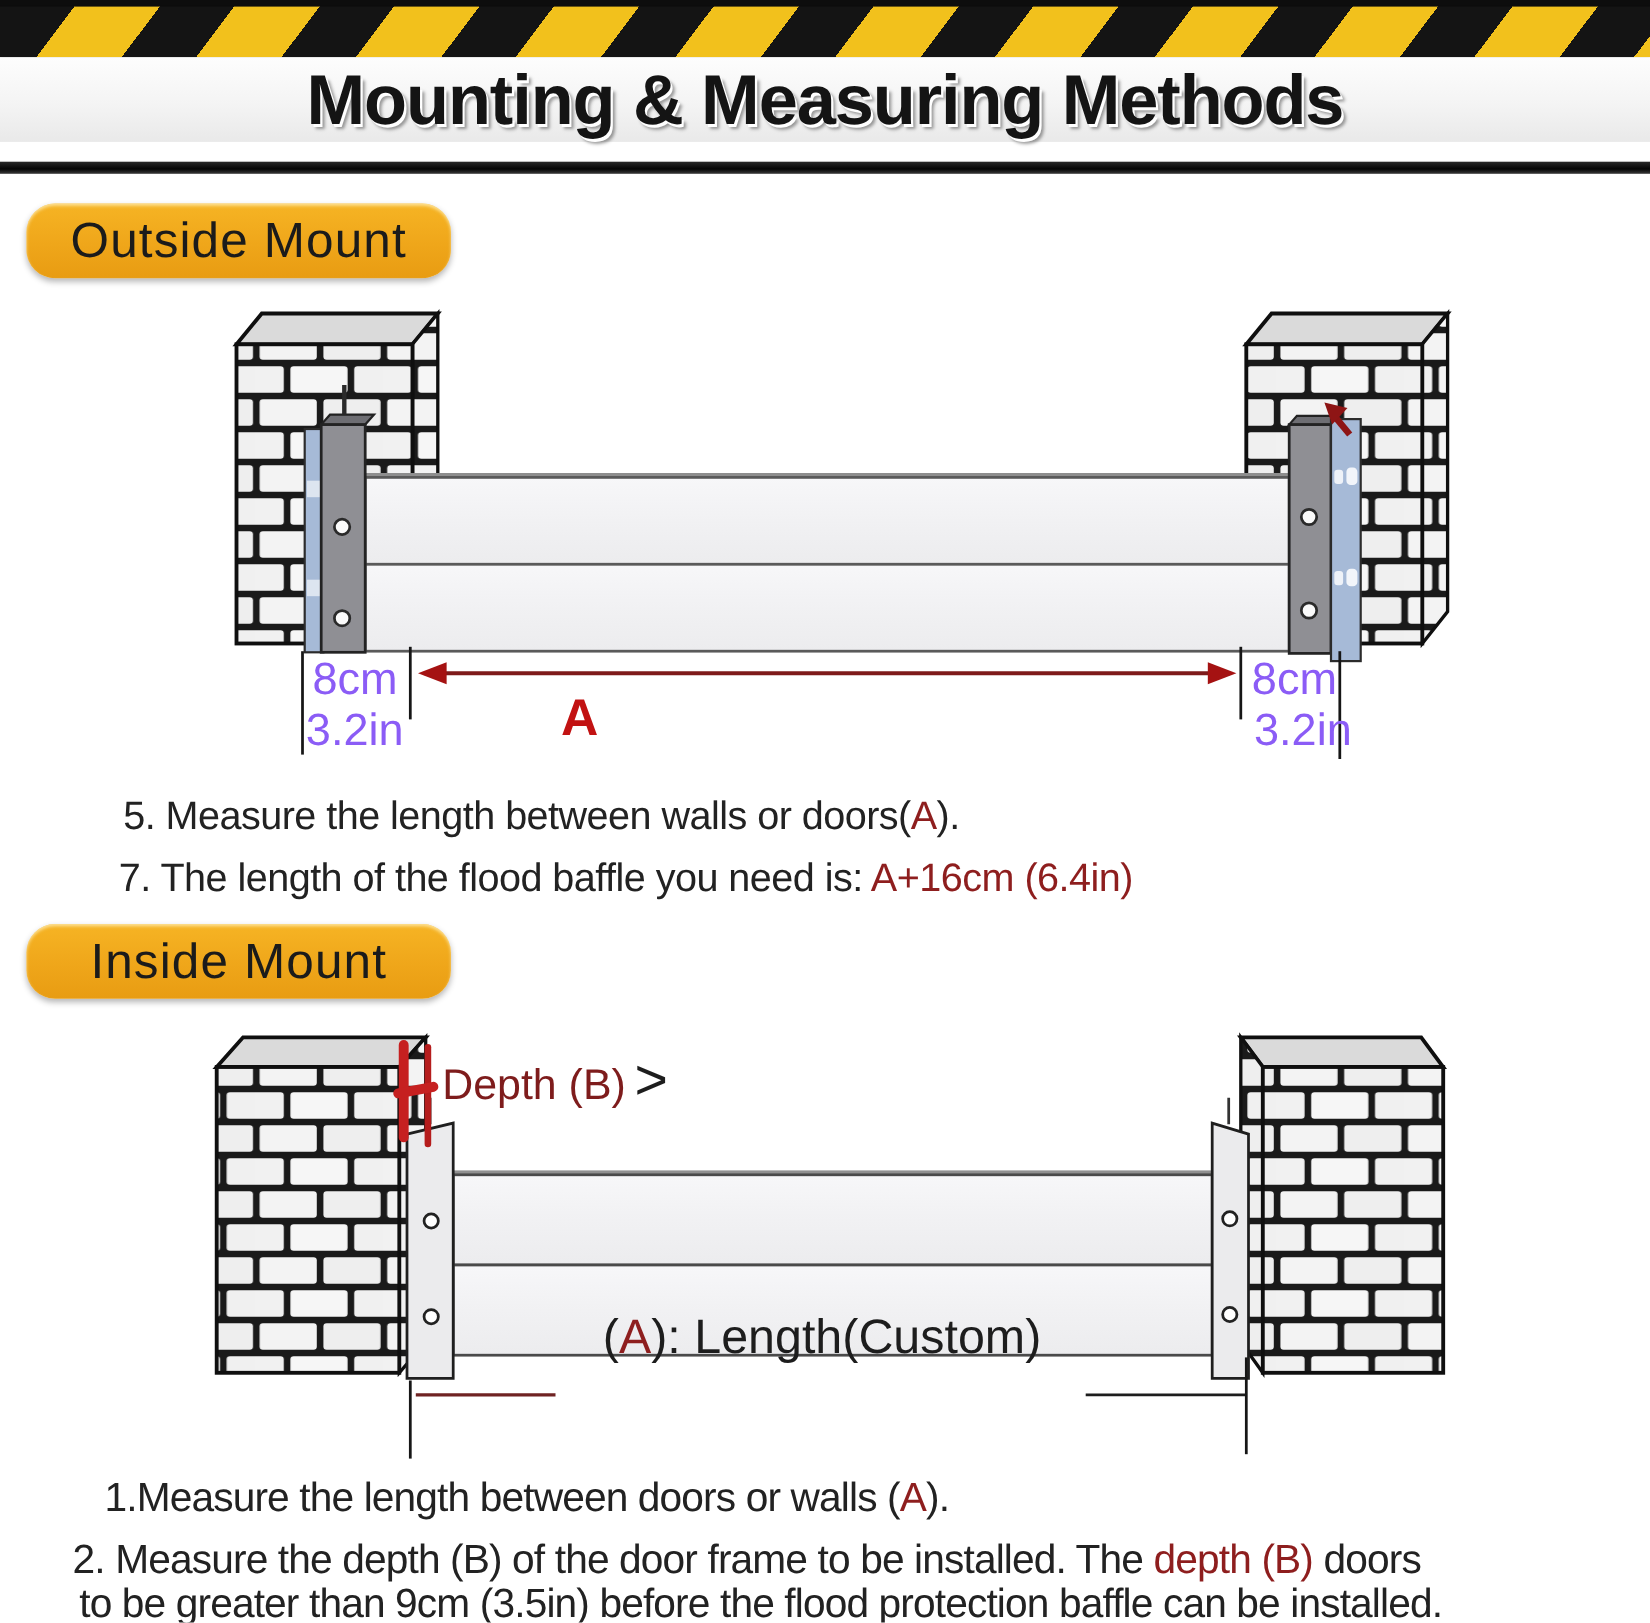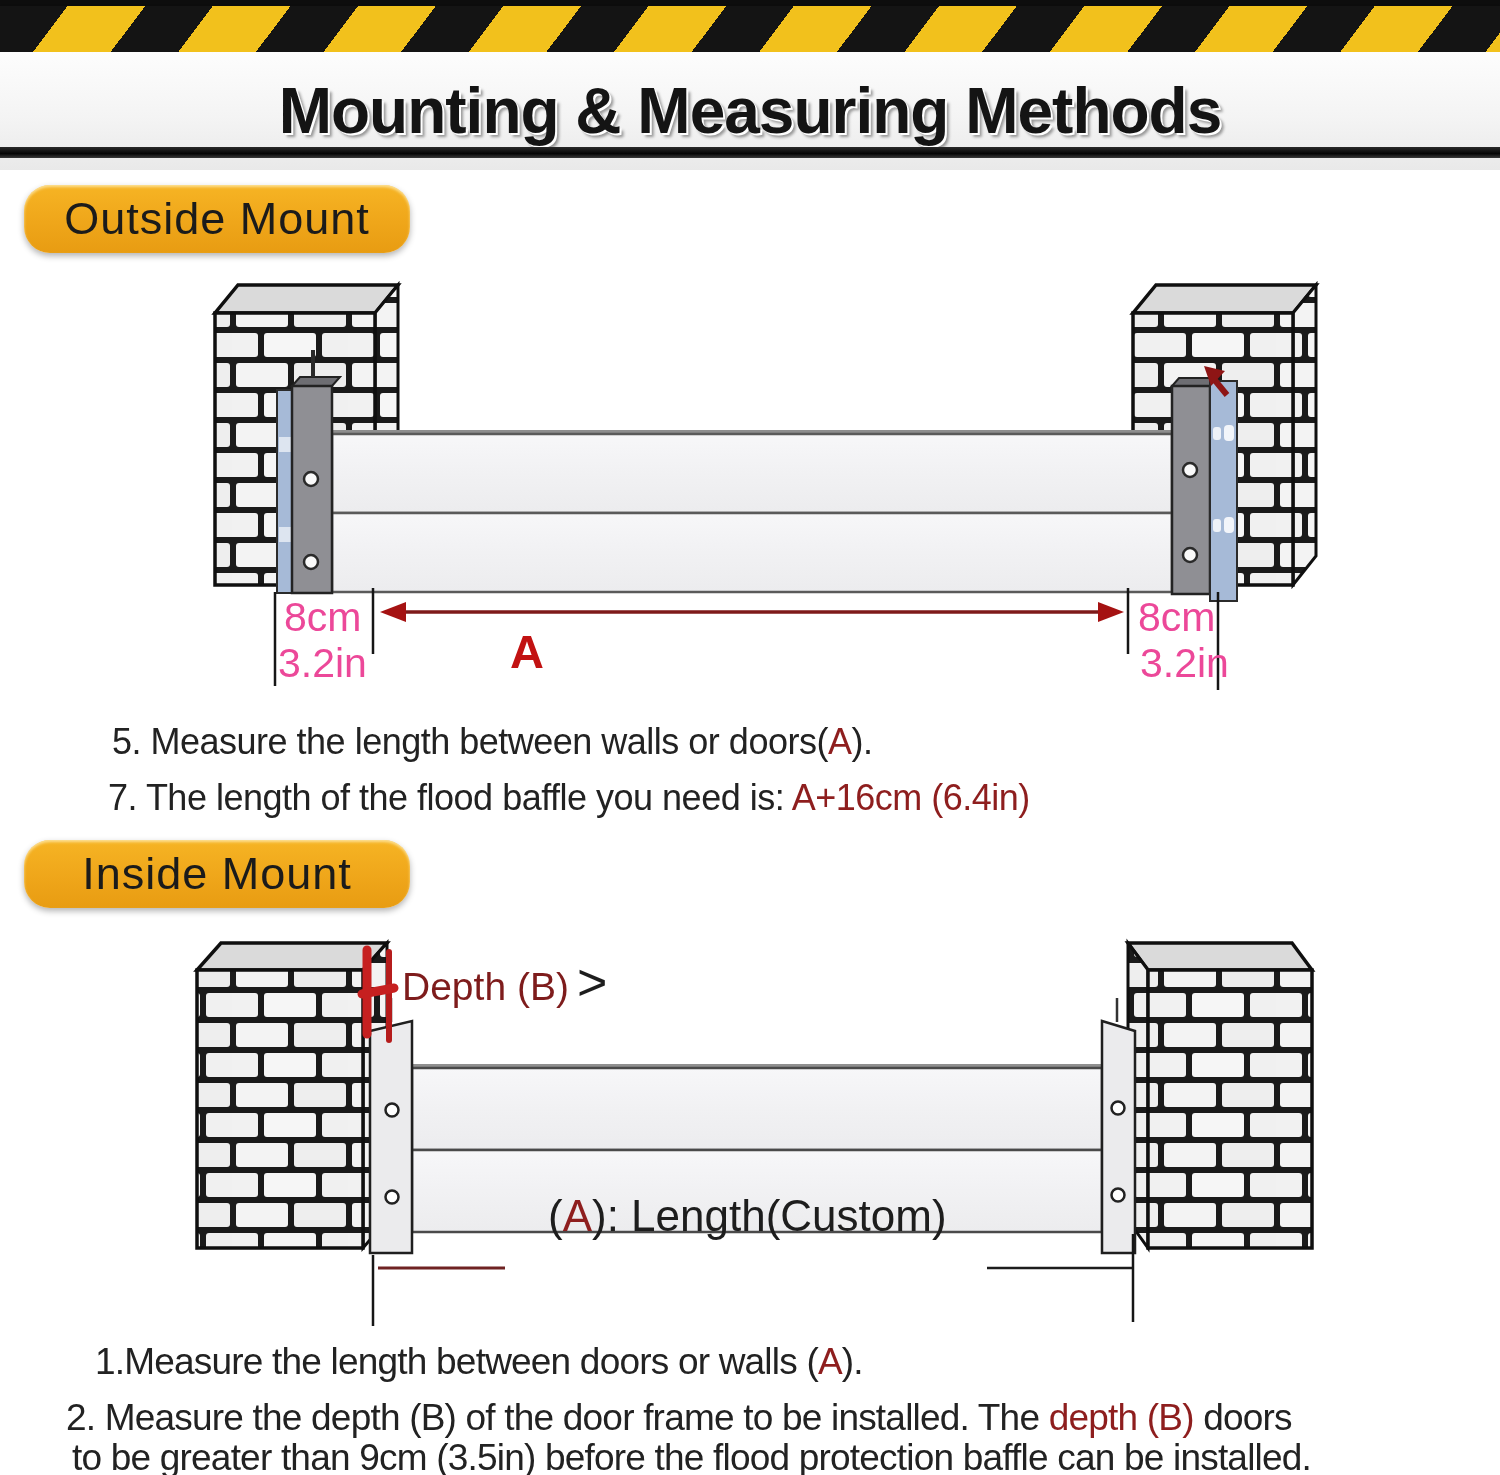--- a/index.html
+++ b/index.html
@@ -5,39 +5,39 @@
   html,body{margin:0;padding:0;background:#ffffff;}
   body{width:1500px;height:1475px;position:relative;overflow:hidden;
        font-family:"Liberation Sans","DejaVu Sans",sans-serif;color:#1e1e1e;}
   .abs{position:absolute;}
 
   
   .top-black{left:0;top:0;width:1500px;height:9px;background:#0d0d0d;}
   .hazard-tape{left:0;top:6px;width:1500px;height:46px;
     background:repeating-linear-gradient(127deg,#141414 0 54px,#f2c11c 54px 116px);
     box-shadow:0 2px 3px rgba(0,0,0,.35);}
-  .title-band{left:0;top:52px;width:1500px;height:118px;
+  .title-band{left:0;top:52px;width:1500px;height:77px;
     background:linear-gradient(180deg,#fdfdfd 0%,#f4f4f4 55%,#e9e9e9 100%);
     display:flex;align-items:center;justify-content:center;}
   .page-title{font-size:64px;font-weight:bold;letter-spacing:-1px;color:#141414;
     text-shadow:2px 2px 0 #ffffff,4px 4px 3px rgba(0,0,0,.38);white-space:nowrap;}
   .divider-bar{left:0;top:147px;width:1500px;height:11px;
     background:linear-gradient(180deg,#2a2a2a,#050505 60%,#3a3a3a);}
 
   
   .badge{left:24px;width:386px;height:68px;border-radius:26px;
     background:linear-gradient(180deg,#f6b424 0%,#efa61a 55%,#e89c12 100%);
     box-shadow:0 3px 6px rgba(0,0,0,.3),inset 0 2px 3px rgba(255,236,178,.8);
     display:flex;align-items:center;justify-content:center;
     font-size:45px;color:#1b1b1b;letter-spacing:1px;white-space:nowrap;}
   .badge-outside{top:185px;}
   .badge-inside{top:840px;}
 
   
-  .dim-text{font-size:41px;line-height:1;color:#ec4899;white-space:nowrap;}
+  .dim-text{font-size:41px;line-height:1;color:#8b5cf6;white-space:nowrap;}
   .a-row{display:flex;align-items:baseline;white-space:nowrap;}
   .a-letter{font-size:47px;font-weight:bold;color:#c21212;line-height:1;}
   .a-caption{font-size:39px;color:#1d1d1d;line-height:1;}
   .depth-row{display:flex;align-items:baseline;white-space:nowrap;}
   .depth-label{font-size:39px;color:#7e1c1c;}
   .depth-gt{font-size:52px;color:#1d1d1d;margin:0 6px 0 8px;font-weight:400;}
   .depth-val{font-size:47px;color:#8e1e1e;}
   .length-note{font-size:44px;color:#1d1d1d;white-space:nowrap;}
   .em-maroon{color:#8e1e1e;}
 

